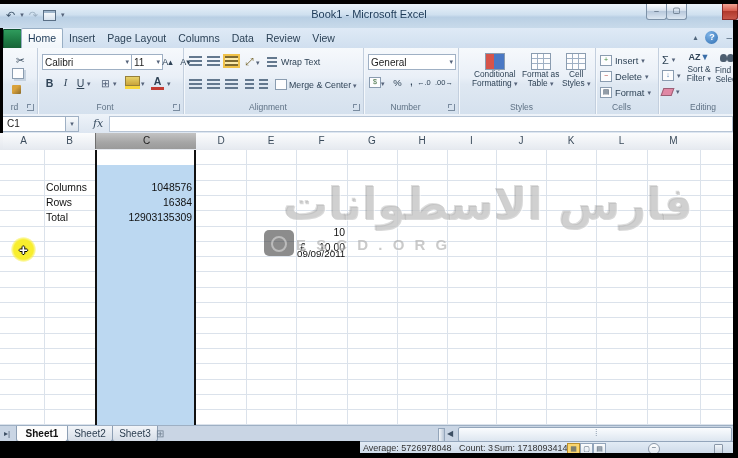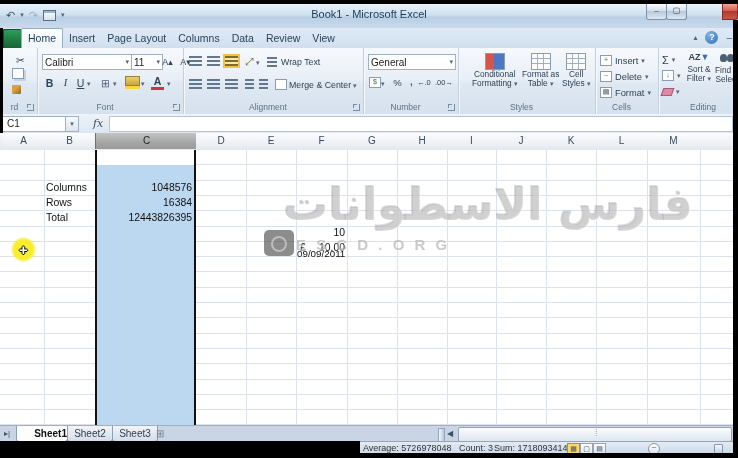--- a/index.html
+++ b/index.html
@@ -89,21 +89,21 @@
   .cursor{left:11px;top:237px;width:25px;height:25px;border-radius:50%;
     background:radial-gradient(circle,#f8ee2e 0 55%,rgba(248,238,46,0.25) 70%,transparent 72%);
     display:flex;align-items:center;justify-content:center;}
   .cursor span{font-size:15px;font-weight:bold;color:#fff;
     text-shadow:-1px 0 0 #000,1px 0 0 #000,0 -1px 0 #000,0 1px 0 #000;}
   
   .tabsrow{left:0;top:425px;width:738px;height:16px;background:#c9d5e4;border-top:1px solid #9eb0c4;}
   .navic{position:absolute;left:4px;top:3px;font-size:8px;color:#3d4f63;}
   .stab{position:absolute;top:0;height:15px;font-size:10px;line-height:15px;text-align:center;
     border:1px solid #8d9fb4;border-top:none;border-radius:0 0 3px 3px;background:linear-gradient(#f2f5f9,#d5dde7);color:#2c3e50;}
-  .stab.active{background:#fdfdfd;font-weight:bold;color:#111;text-align:right;}
+  .stab.active{background:#fdfdfd;font-weight:bold;color:#111;}
   .inssheet{position:absolute;left:156px;top:2px;font-size:10px;color:#6f7f90;}
   .splitv{position:absolute;left:438px;top:2px;width:5px;height:12px;background:linear-gradient(90deg,#f4f7fa,#b9c6d6);border:1px solid #93a5ba;}
   .harrow{position:absolute;left:447px;top:3px;font-size:8px;color:#3d4f63;}
   .hthumb{position:absolute;left:458px;top:1px;width:272px;height:13px;border:1px solid #93a5ba;border-radius:2px;
     background:linear-gradient(#fafcfe,#dde6f0);}
   .hthumb:after{content:"⁞";position:absolute;left:50%;top:0;font-size:9px;color:#8797aa;}
   
   .statusbar{left:0;top:441px;width:738px;height:12px;background:linear-gradient(#e2ebf5,#cdd9e8);border-top:1px solid #93a5bb;
     font-size:9px;color:#333;}
   .stat{position:absolute;top:1px;white-space:nowrap;}
@@ -314,21 +314,21 @@
     <div class="selcol">
       <div class="activecell"></div>
     </div>
   </div>
 
   <div class="cell abs" style="left:46px;top:182px;width:48px;">Columns</div>
   <div class="cell abs" style="left:46px;top:197px;width:48px;">Rows</div>
   <div class="cell abs" style="left:46px;top:212px;width:48px;">Total</div>
   <div class="cell abs r" style="left:97px;top:182px;width:95px;">1048576</div>
   <div class="cell abs r" style="left:97px;top:197px;width:95px;">16384</div>
-  <div class="cell abs r" style="left:97px;top:212px;width:95px;">12443826395</div>
+  <div class="cell abs r" style="left:97px;top:212px;width:95px;">12903135309</div>
   <div class="cell abs r" style="left:297px;top:212px;width:48px;font-size:9.8px;margin-top:36px;">09/09/2011</div>
   <div class="cell abs r" style="left:297px;top:227px;width:48px;">10</div>
   <div class="cell abs" style="left:300px;top:242px;width:10px;">£</div>
   <div class="cell abs r" style="left:297px;top:242px;width:48px;">10.00</div>
 
   <div class="abs wm-ar">فارس الاسطوانات</div>
   <div class="abs wm-logo"></div>
   <div class="abs wm-la">E S C D . O R G</div>
 
   <div class="abs cursor">

